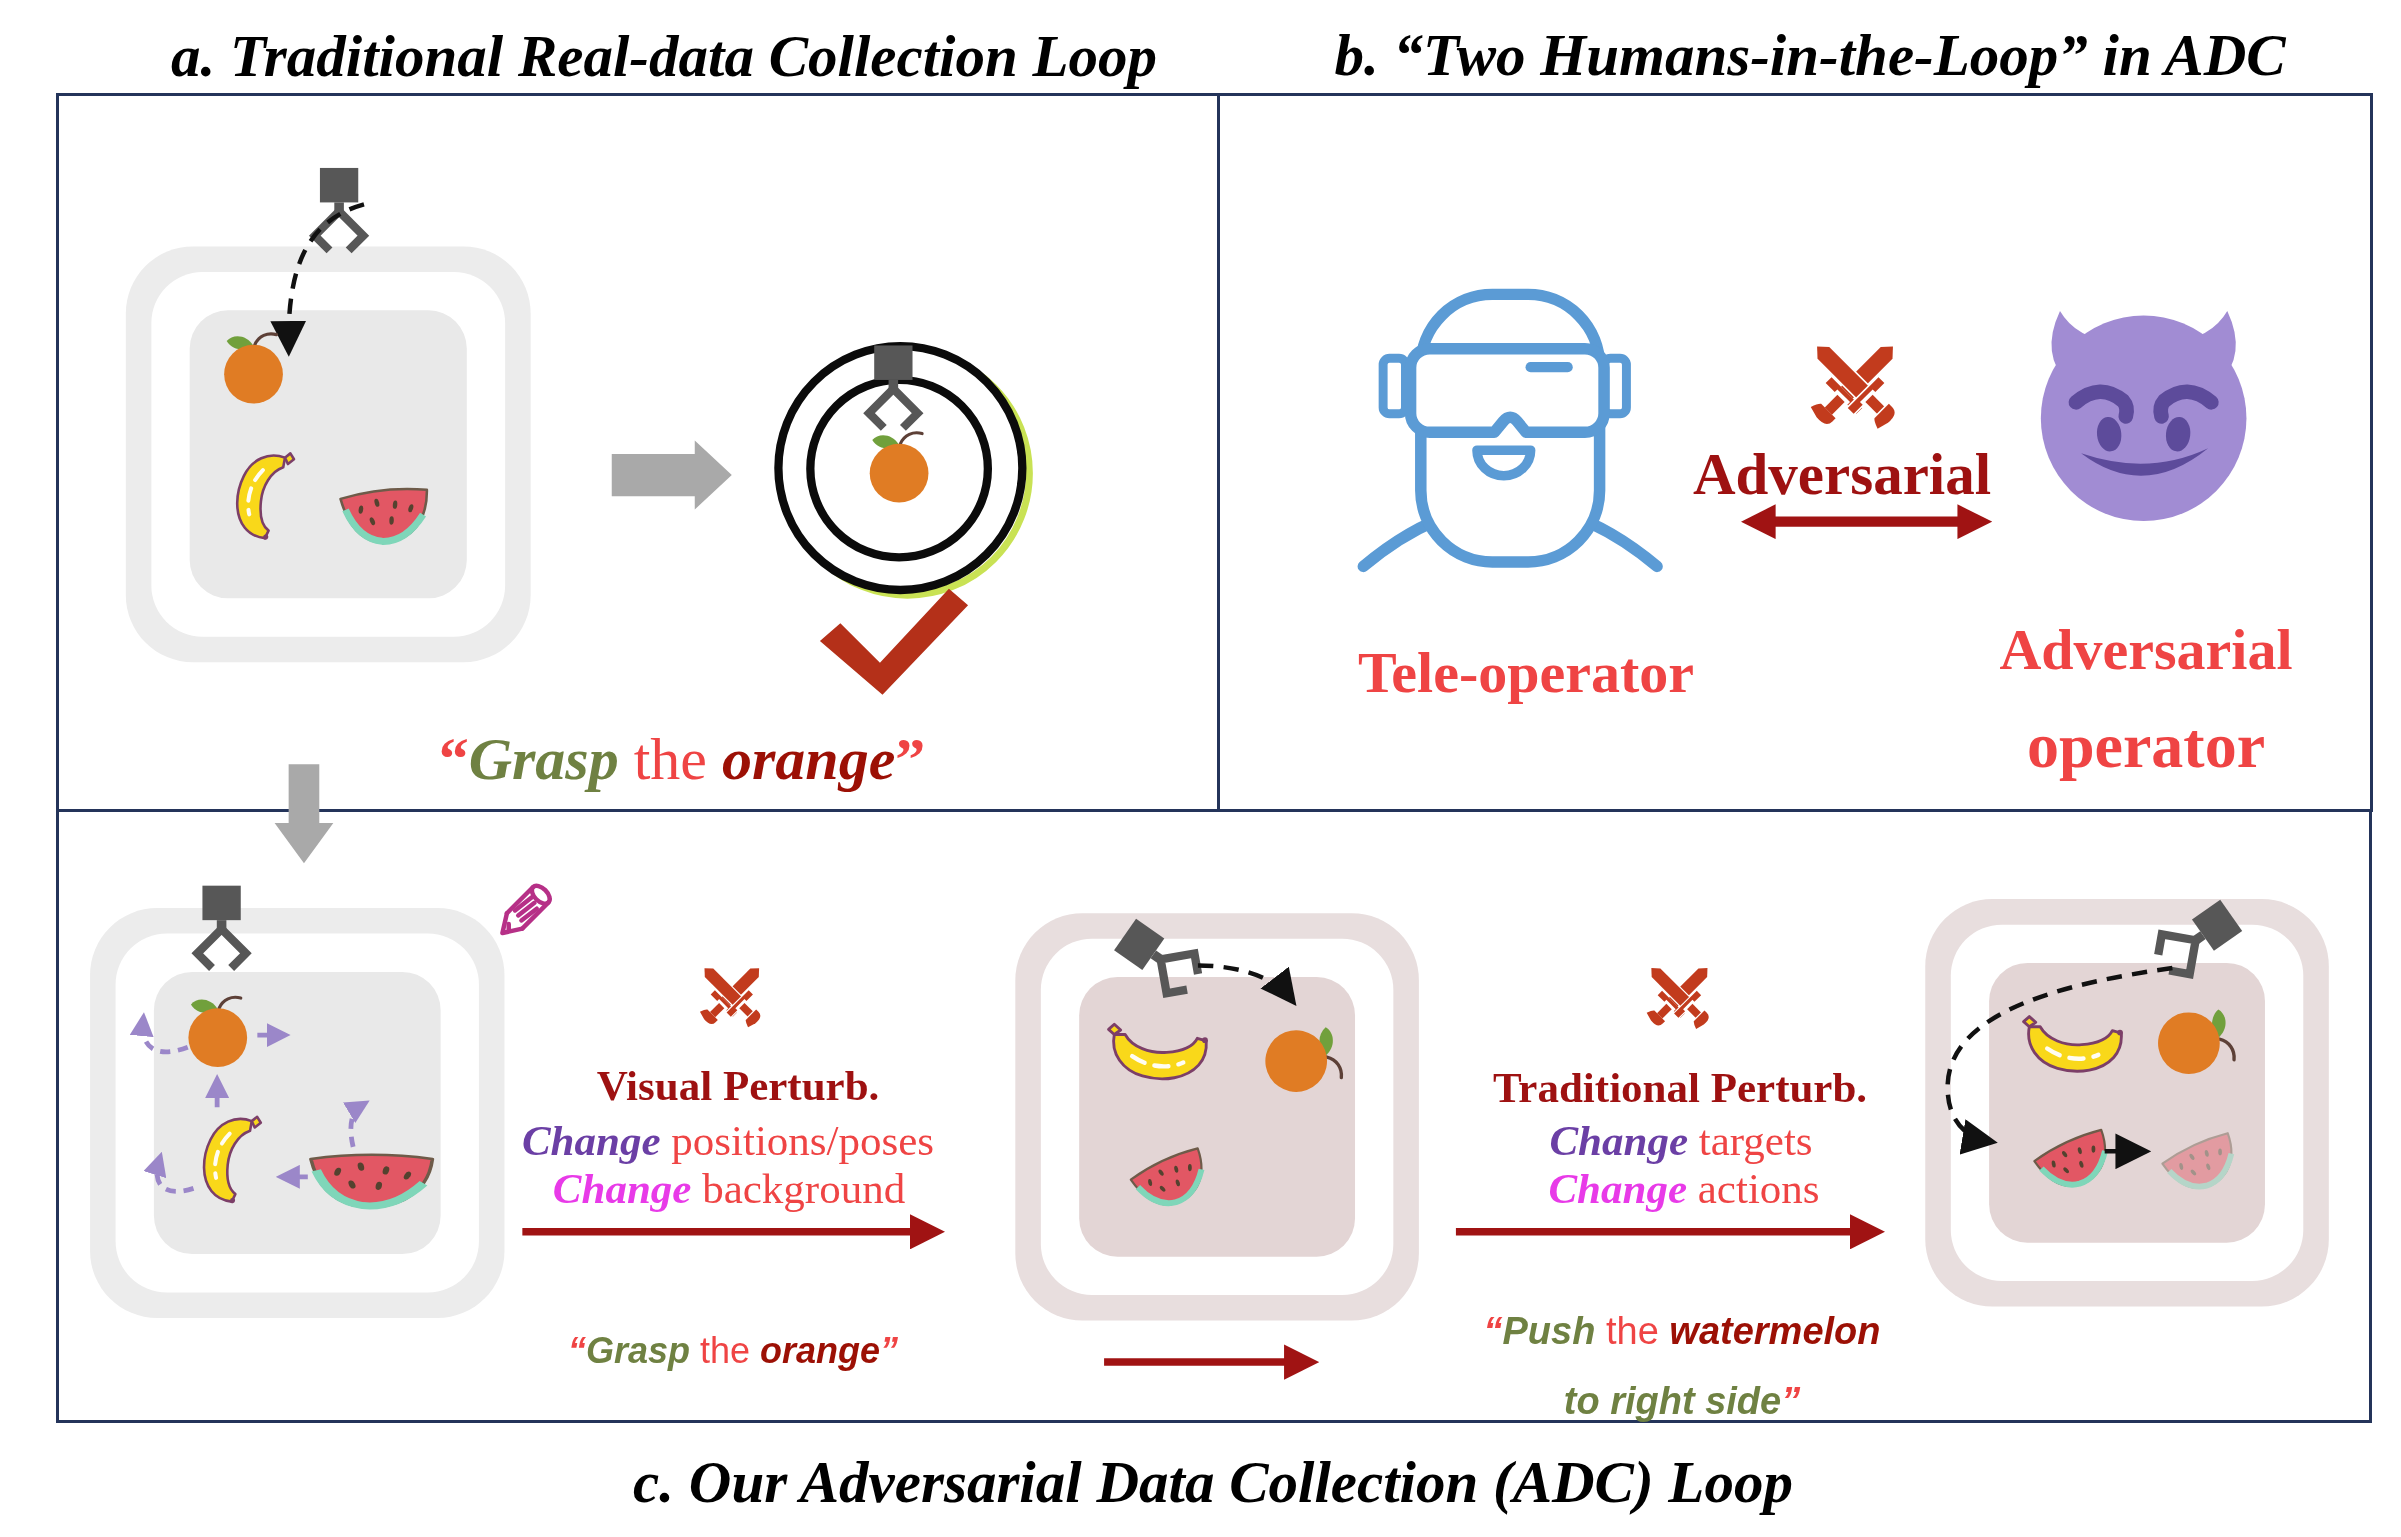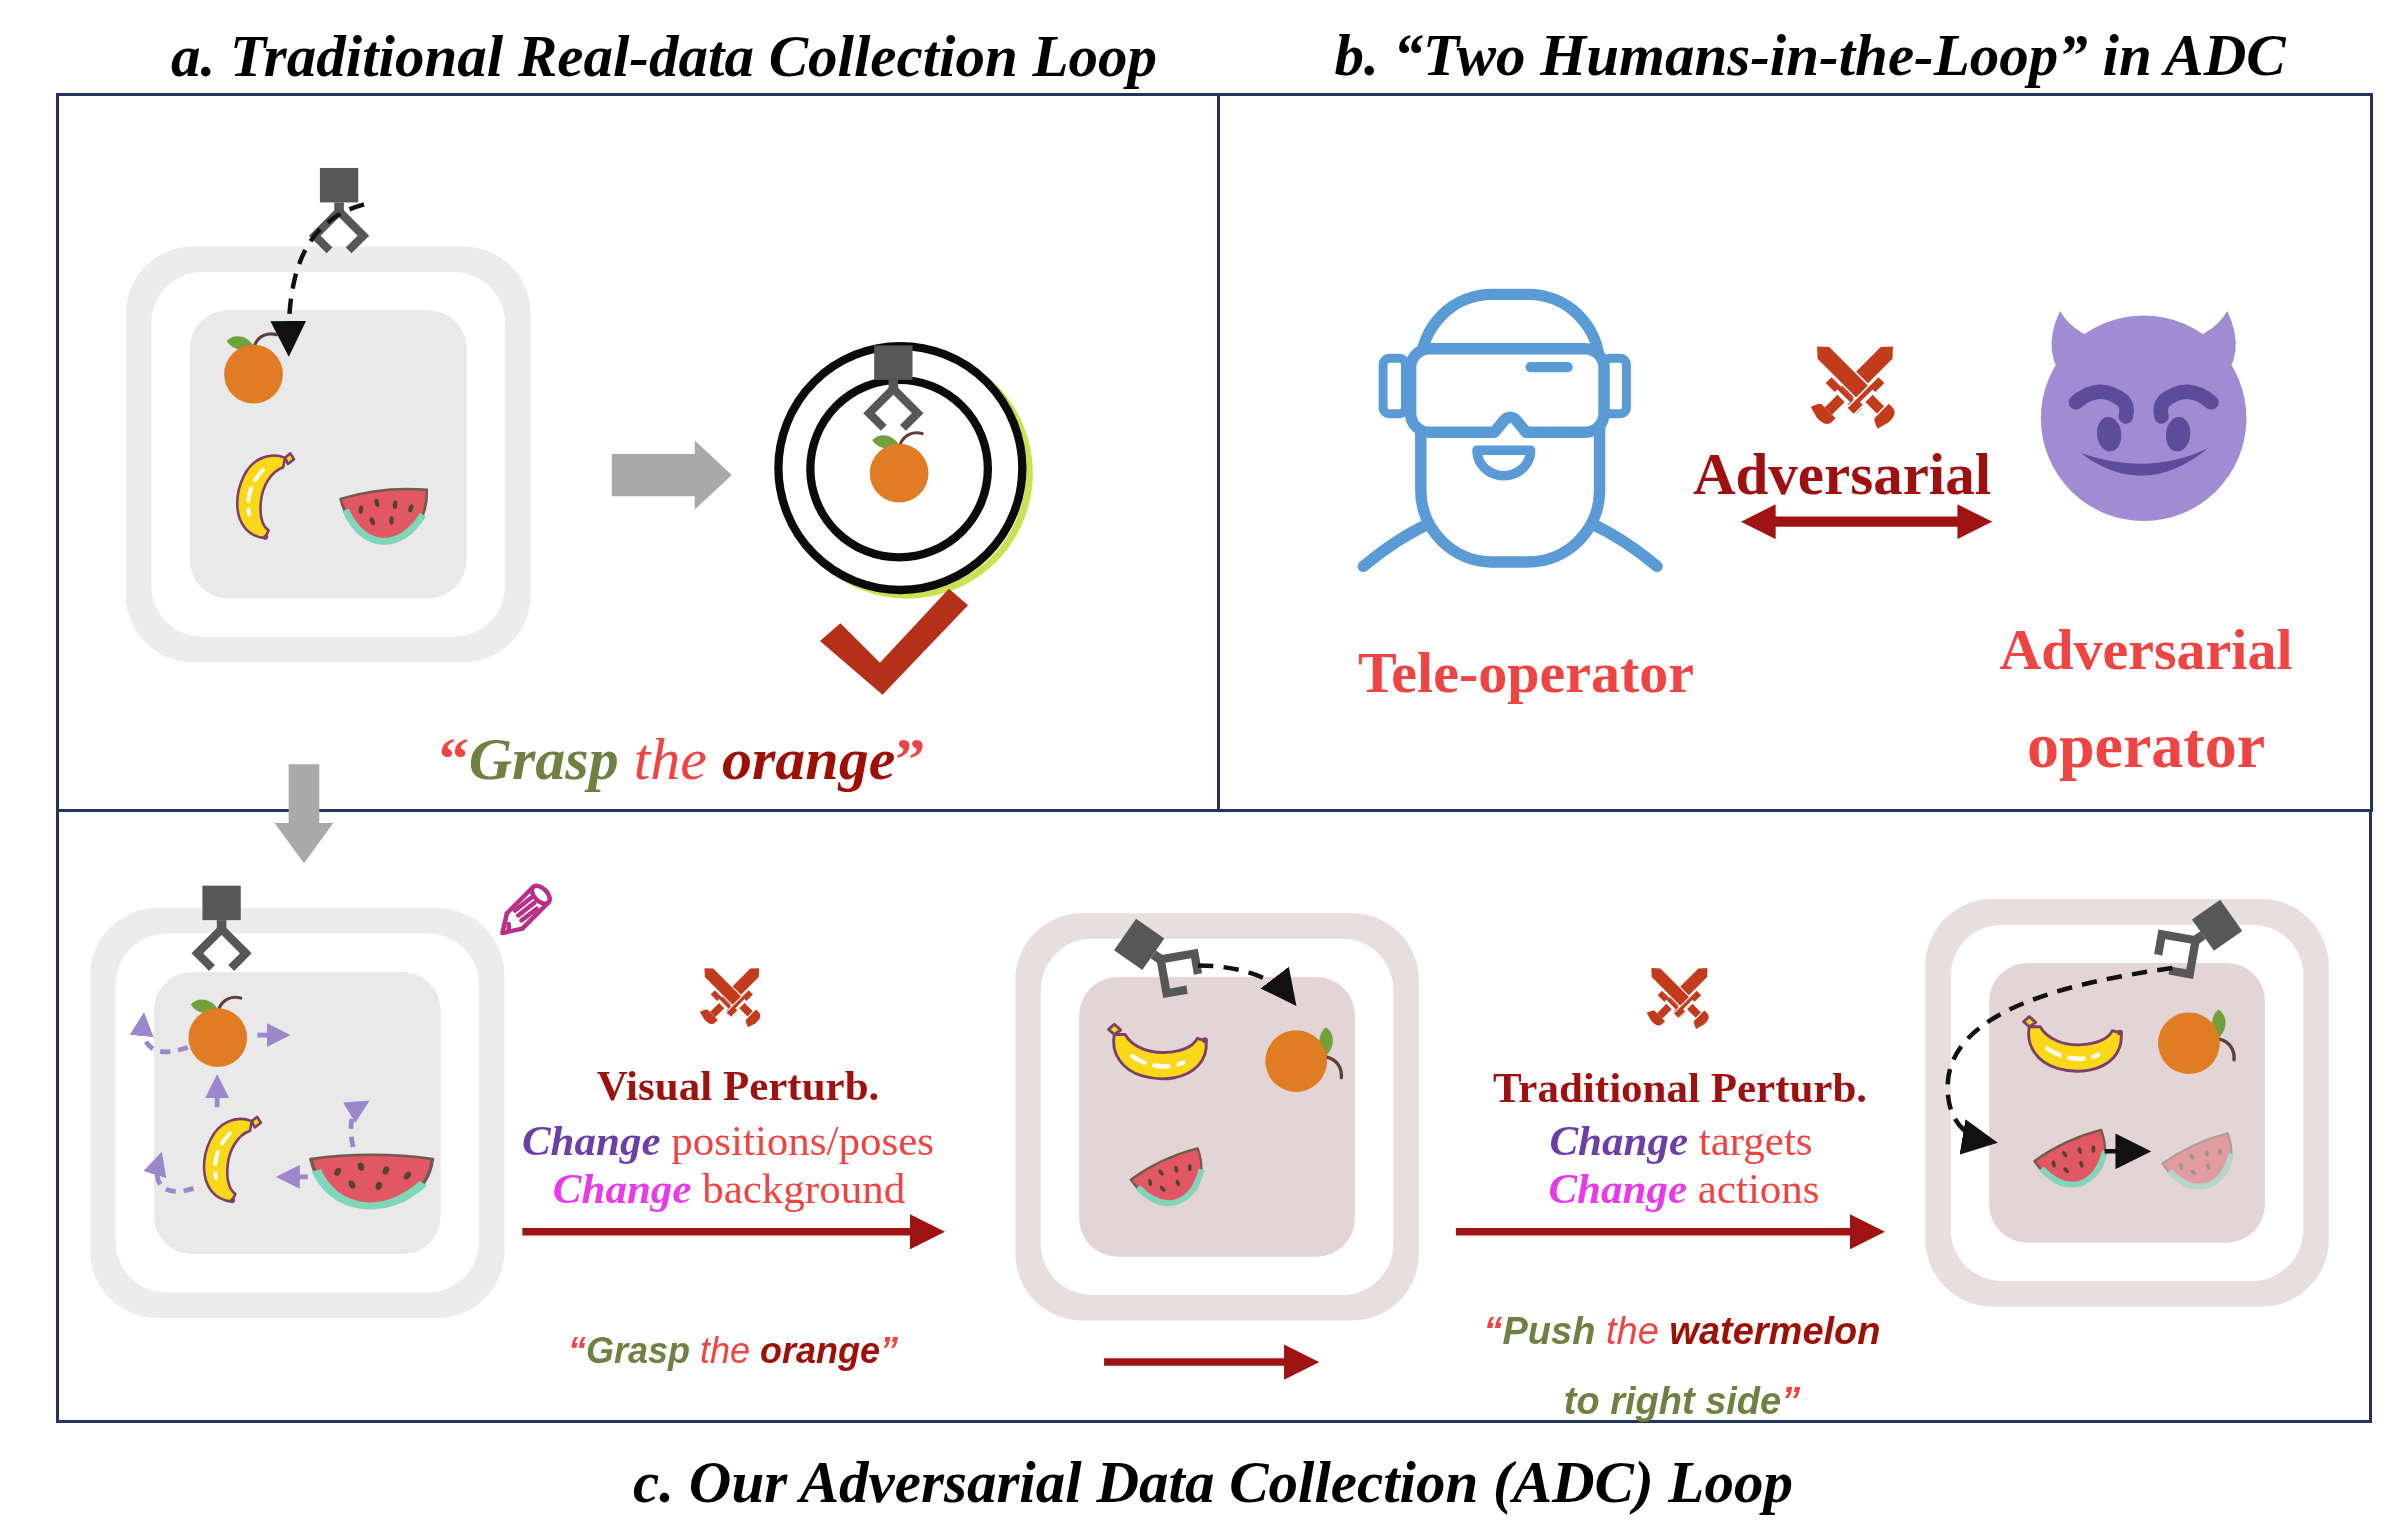--- a/index.html
+++ b/index.html
@@ -7,21 +7,21 @@
           font-family:"Liberation Serif",serif;}
   .panel{position:absolute;border:3.2px solid #24345A;box-sizing:border-box;background:#ffffff;}
   #panel-a{left:56px;top:93px;width:1164px;height:719px;}
   #panel-b{left:1217px;top:93px;width:1156px;height:719px;}
   #panel-c{left:56px;top:809px;width:2316px;height:614px;}
   svg.layer{position:absolute;left:0;top:0;width:2401px;height:1537px;pointer-events:none;}
   .txt{position:absolute;line-height:1;white-space:pre;transform:translate(-50%,-0.89em);}
   .sans{font-family:"Liberation Sans",sans-serif;transform:translate(-50%,-0.905em);}
   .bi{font-weight:bold;font-style:italic;text-align:right;}
   .b{font-weight:bold;}
-  .i{font-style:italic;}
+  .i{}
   .title{font-weight:bold;font-style:italic;color:#000000;}
   .darkred{color:#9E1111;}
   .olive{color:#6F8142;}
   .dred{color:#9C1005;}
   .blk{color:#ef4444;}
   .purple{color:#6B3FA5;}
   .magenta{color:#E83AE8;}
 </style>
 </head>
 <body>

